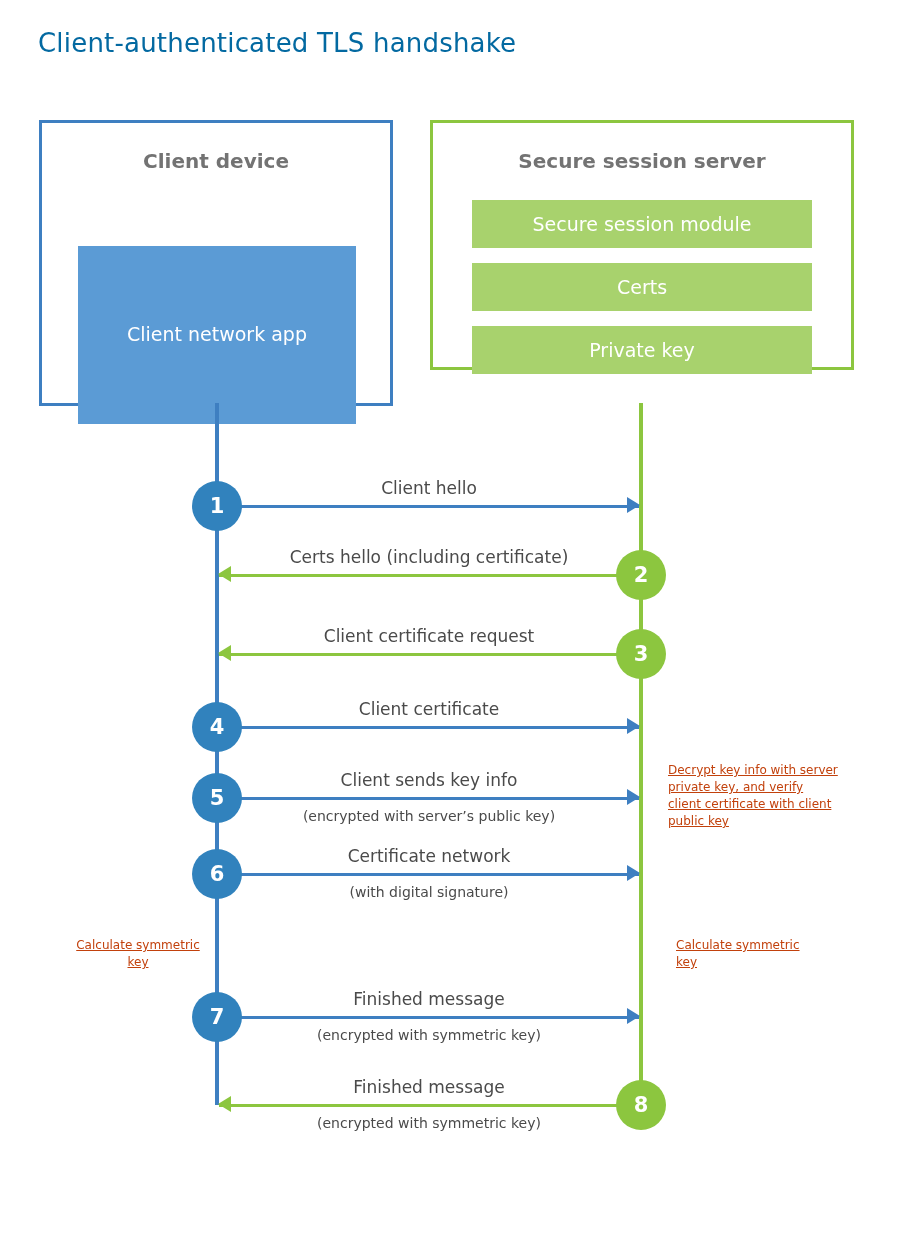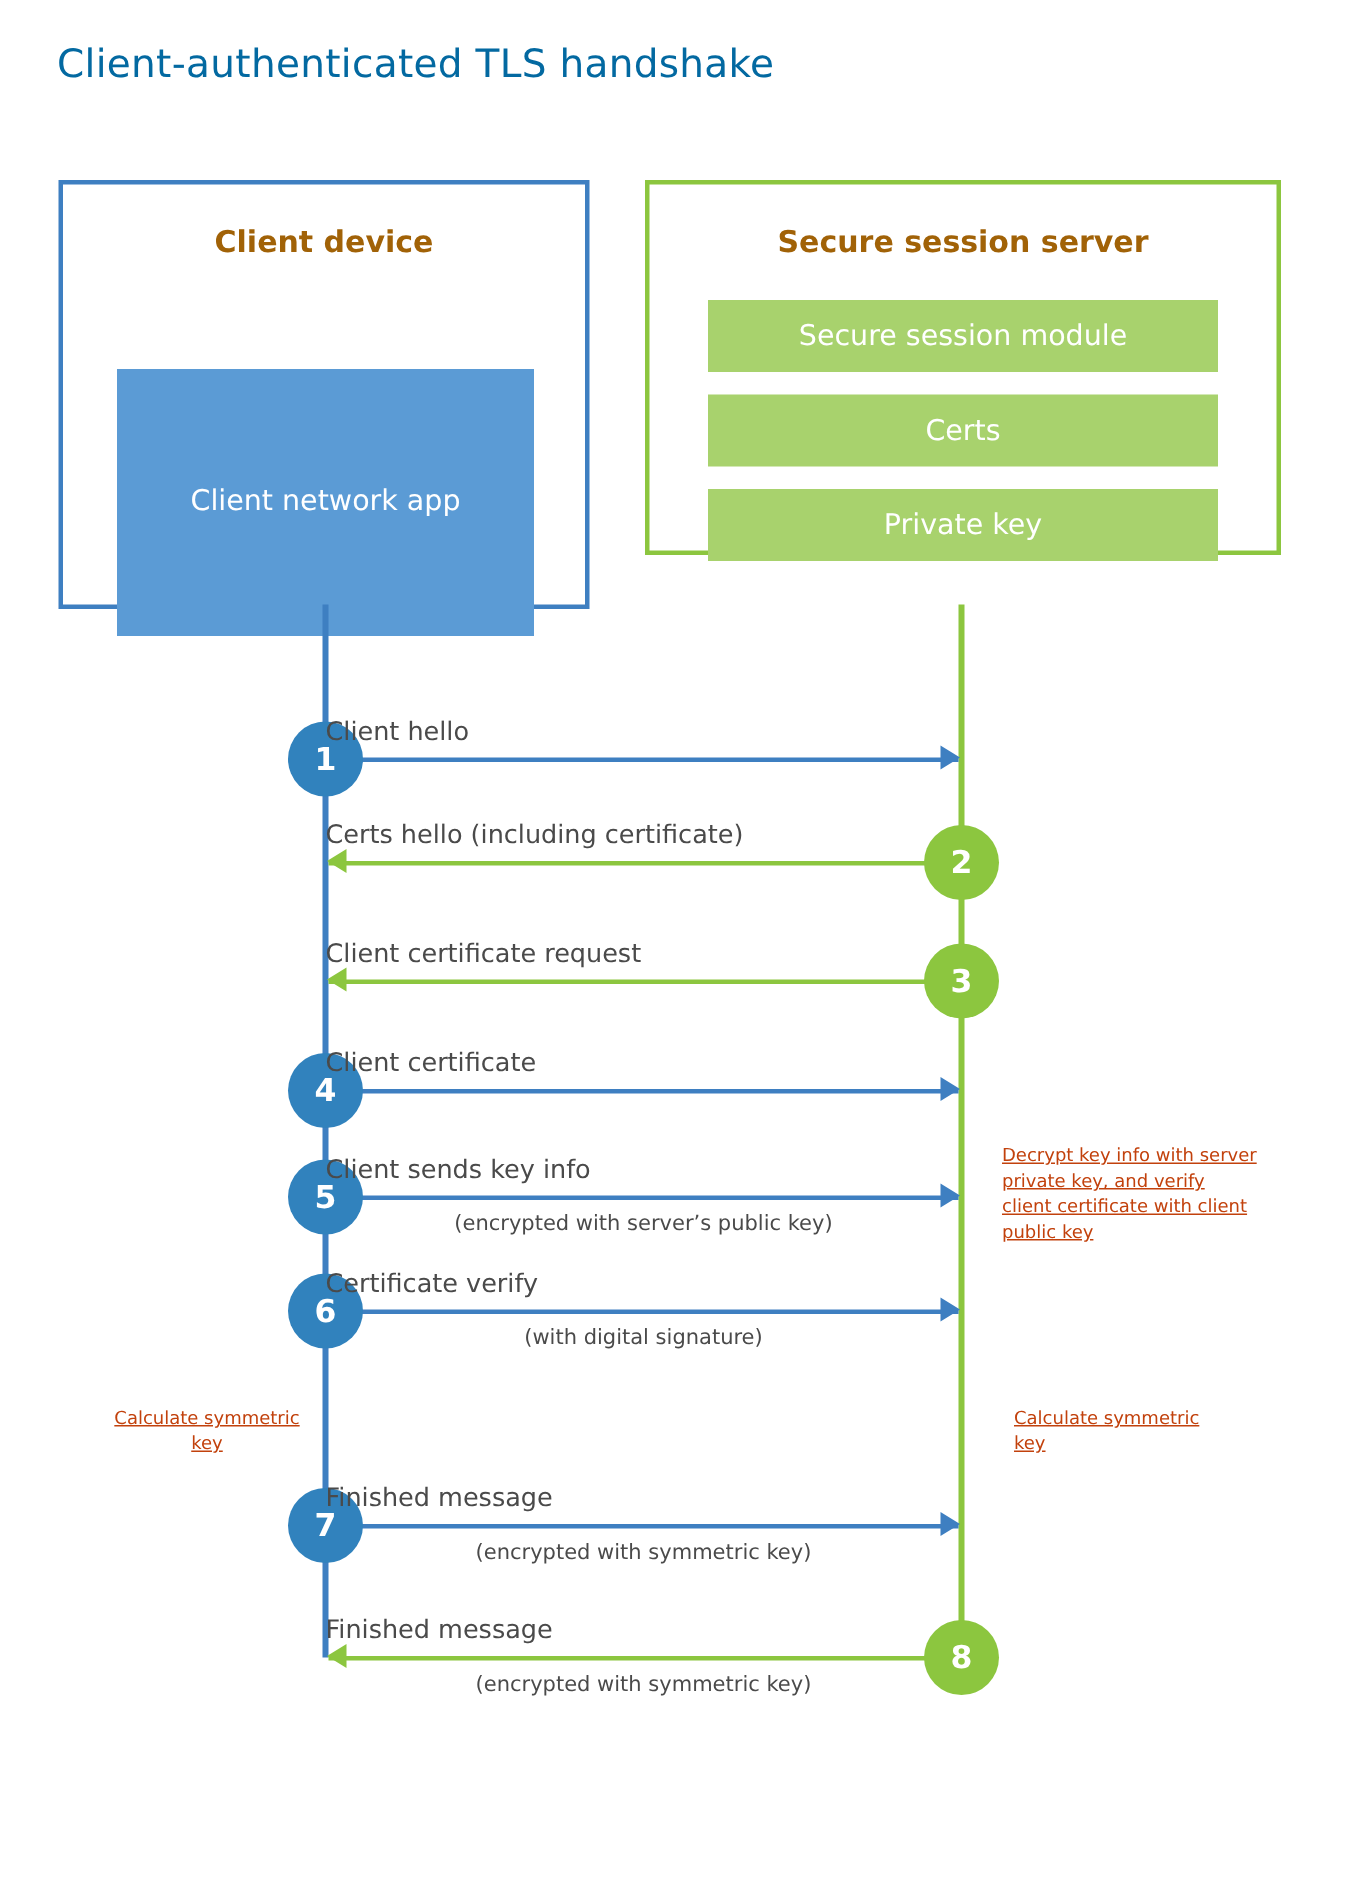--- a/index.html
+++ b/index.html
@@ -52,21 +52,21 @@
     border: 3px solid #8CC63F;
   }
   .entity-title {
     position: absolute;
     left: 0;
     right: 0;
     top: 26px;
     text-align: center;
     font-size: 20px;
     font-weight: bold;
-    color: #a16207;
+    color: #737373;
   }
 
   
   #client-app {
     position: absolute;
     left: 36px;
     top: 78px;
     width: 278px;
     height: 178px;
     background: #5B9BD5;
@@ -147,21 +147,21 @@
     color: #ffffff;
     font-size: 21px;
     font-weight: bold;
   }
   .step-circle.blue { background: #3182BD; }
   .step-circle.green { background: #8CC63F; }
 
   
   .msg-label {
     position: absolute;
-    text-align: left;
+    text-align: center;
     font-size: 17px;
     color: #4A4A4A;
     white-space: nowrap;
   }
   .msg-sublabel {
     position: absolute;
     text-align: center;
     font-size: 14px;
     color: #4A4A4A;
     white-space: nowrap;
@@ -242,21 +242,21 @@
       <div class="step-circle blue" style="left: 192px; top: 702px;">4</div>
       <div class="msg-label" style="left: 217px; width: 424px; top: 699px;">Client certificate</div>
       <div class="msg-line blue" style="left: 219px; width: 420px; top: 797px;"></div>
       <div class="arrow-head right blue" style="top: 789px; left: 627px;"></div>
       <div class="step-circle blue" style="left: 192px; top: 773px;">5</div>
       <div class="msg-label" style="left: 217px; width: 424px; top: 770px;">Client sends key info</div>
       <div class="msg-sublabel" style="left: 217px; width: 424px; top: 808px;">(encrypted with server’s public key)</div>
       <div class="msg-line blue" style="left: 219px; width: 420px; top: 873px;"></div>
       <div class="arrow-head right blue" style="top: 865px; left: 627px;"></div>
       <div class="step-circle blue" style="left: 192px; top: 849px;">6</div>
-      <div class="msg-label" style="left: 217px; width: 424px; top: 846px;">Certificate verify</div>
+      <div class="msg-label" style="left: 217px; width: 424px; top: 846px;">Certificate network</div>
       <div class="msg-sublabel" style="left: 217px; width: 424px; top: 884px;">(with digital signature)</div>
       <div class="msg-line blue" style="left: 219px; width: 420px; top: 1016px;"></div>
       <div class="arrow-head right blue" style="top: 1008px; left: 627px;"></div>
       <div class="step-circle blue" style="left: 192px; top: 992px;">7</div>
       <div class="msg-label" style="left: 217px; width: 424px; top: 989px;">Finished message</div>
       <div class="msg-sublabel" style="left: 217px; width: 424px; top: 1027px;">(encrypted with symmetric key)</div>
       <div class="msg-line green" style="left: 219px; width: 420px; top: 1104px;"></div>
       <div class="arrow-head left green" style="top: 1096px; left: 218px;"></div>
       <div class="step-circle green" style="left: 616px; top: 1080px;">8</div>
       <div class="msg-label" style="left: 217px; width: 424px; top: 1077px;">Finished message</div>

